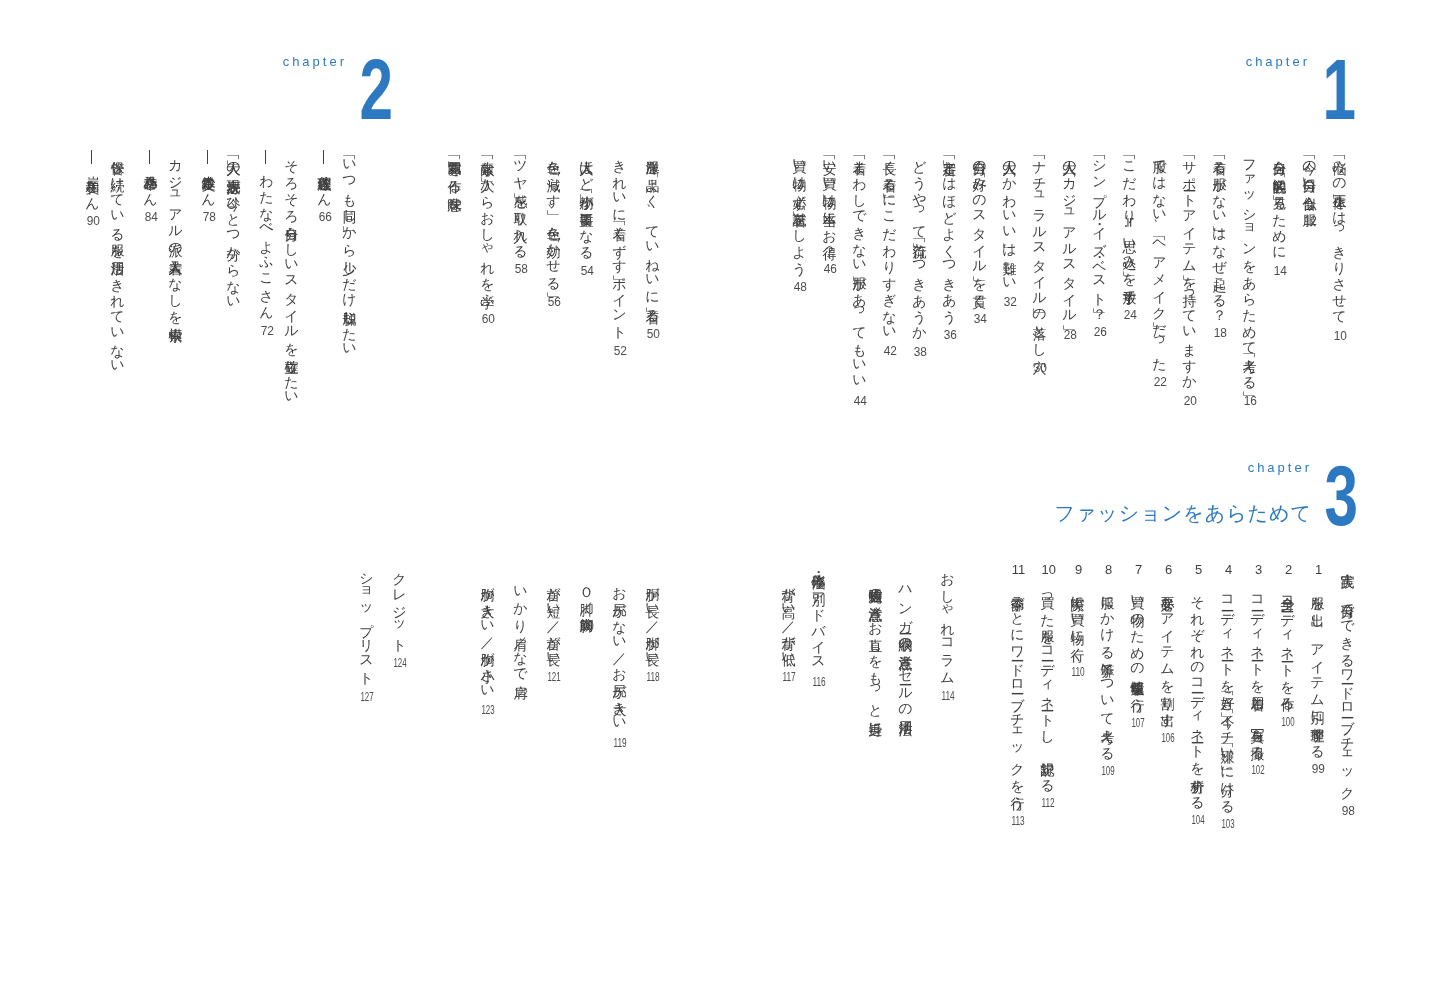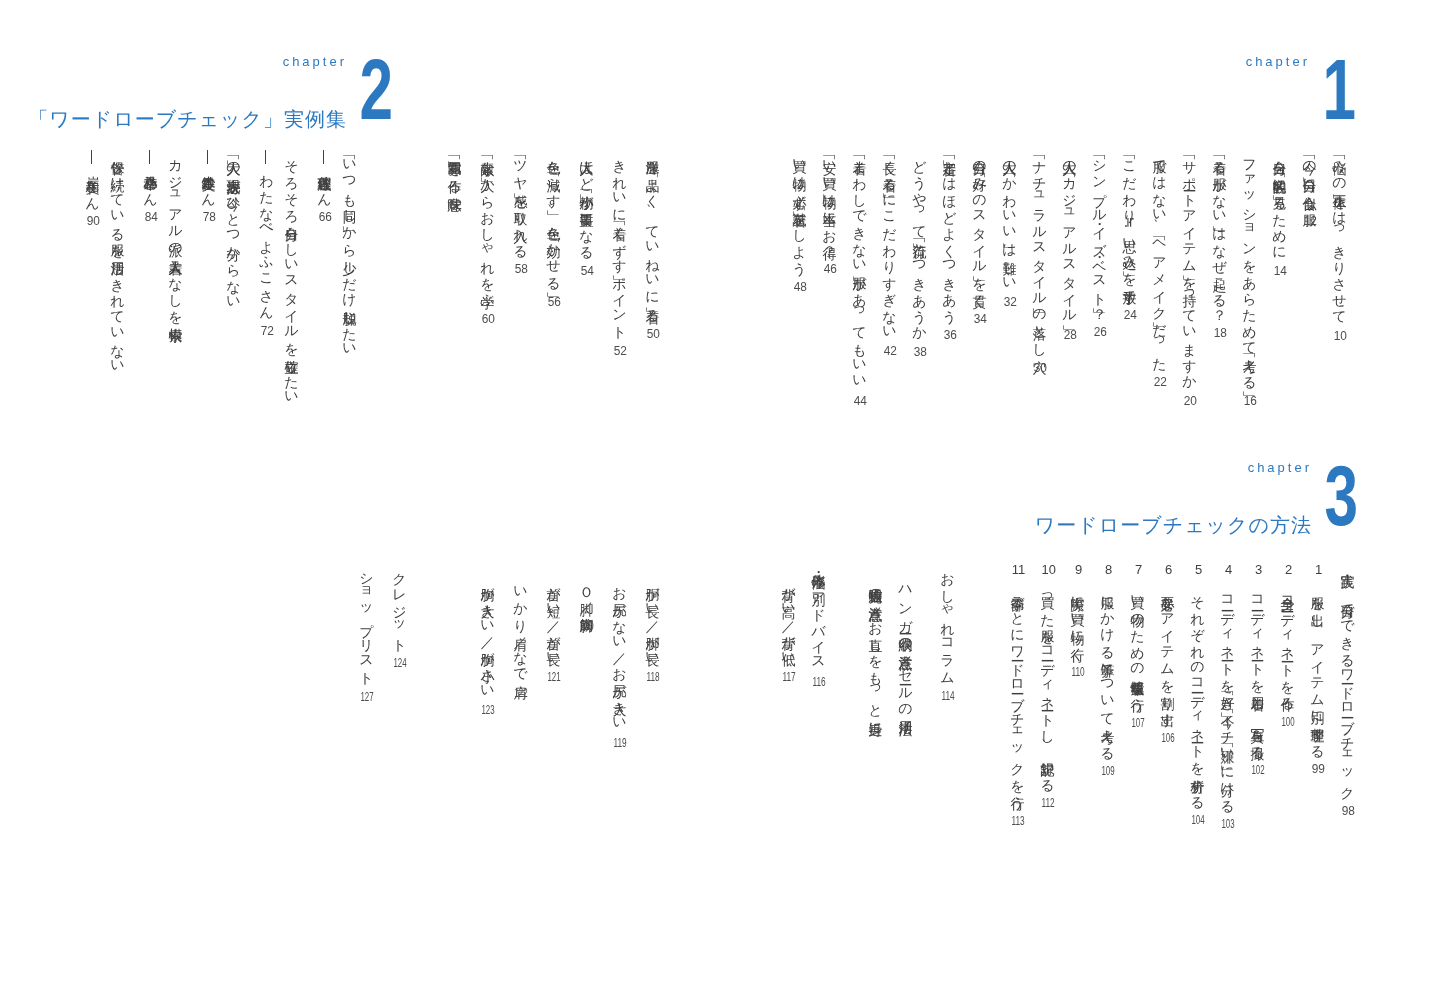--- a/index.html
+++ b/index.html
@@ -34,21 +34,21 @@
     margin-top:12px; color:#4c4c4c;
   }
   .inum {
     text-combine-upright:all;
     font-size:13px; letter-spacing:0;
     margin-bottom:10px; color:#3f3f3f;
   }
 
   
   .chead { position:absolute; color:#2c79c1; display:flex; align-items:flex-start; }
-  .ctext { display:flex; flex-direction:column; align-items:flex-end; margin-top:3px;gap:12px; }
+  .ctext { display:flex; flex-direction:column; align-items:flex-end; margin-top:3px; }
   .clabel { font-size:13px; line-height:13px; letter-spacing:3px; }
   .ctitle { font-size:20px; line-height:24px; letter-spacing:1px; margin-top:27px; white-space:nowrap; }
   .cnum {
     font-size:86px; line-height:74px; font-weight:bold;
     width:44px; text-align:center; margin-left:6px;
     transform:scaleX(0.70); transform-origin:top center;
   }
 
   
   #ch1Head { top:52px;  right:80px;  }
@@ -92,21 +92,21 @@
     <div class="ti"><span>どうやって「流行」とつきあうか</span><span class="pn">38</span></div>
     <div class="ti"><span>「長く着る」にこだわりすぎない</span><span class="pn">42</span></div>
     <div class="ti"><span>「着まわしできない服」があってもいい</span><span class="pn">44</span></div>
     <div class="ti"><span>「安い買い物」は本当にお得？</span><span class="pn">46</span></div>
     <div class="ti"><span>買い物は必ず「試着」をしよう</span><span class="pn">48</span></div>
   </div>
 
   <div class="chead" id="ch3Head">
     <div class="ctext">
       <div class="clabel">chapter</div>
-      <div class="ctitle">ワードローブチェックの方法</div>
+      <div class="ctitle">ファッションをあらためて</div>
     </div>
     <div class="cnum">3</div>
   </div>
 
   <div class="vlist" id="ch3List">
     <div class="ti"><span>実践！　自分でできるワードローブチェック</span><span class="pn">98</span></div>
     <div class="ti"><span class="inum">1</span><span>服を出し、アイテム別に整理する</span><span class="pn">99</span></div>
     <div class="ti"><span class="inum">2</span><span>全身コーディネートを作る</span><span class="pn">100</span></div>
     <div class="ti"><span class="inum">3</span><span>コーディネートを着用し、写真を撮る</span><span class="pn">102</span></div>
     <div class="ti"><span class="inum">4</span><span>コーディネートを「好き」「今イチ」「嫌い」に分ける</span><span class="pn">103</span></div>
@@ -123,21 +123,20 @@
     <div class="ti mA"><span>おしゃれコラム</span><span class="pn">114</span></div>
     <div class="ti ind"><span>ハンガー収納の注意点／セールの活用法／</span></div>
     <div class="ti ind mB"><span>通信販売の注意点／お直しをもっと身近に</span></div>
     <div class="ti"><span>体形・悩み別アドバイス</span><span class="pn">116</span></div>
     <div class="ti ind"><span>背が高い／背が低い</span><span class="pn">117</span></div>
   </div>
 
   <div class="chead" id="ch2Head">
     <div class="ctext">
       <div class="clabel">chapter</div>
-      <div class="ctitle">「ワードローブチェック」実例集</div>
     </div>
     <div class="cnum">2</div>
   </div>
 
   <div class="vlist p33" id="ch1bList">
     <div class="ti"><span>洋服を「品よく、ていねいに」着る</span><span class="pn">50</span></div>
     <div class="ti"><span>きれいに「着くずす」ポイント</span><span class="pn">52</span></div>
     <div class="ti"><span>大人ほど「小物」が重要になる</span><span class="pn">54</span></div>
     <div class="ti"><span>色を「減らす」、色を「効かせる」</span><span class="pn">56</span></div>
     <div class="ti"><span>「ツヤ感」を取り入れる</span><span class="pn">58</span></div>

